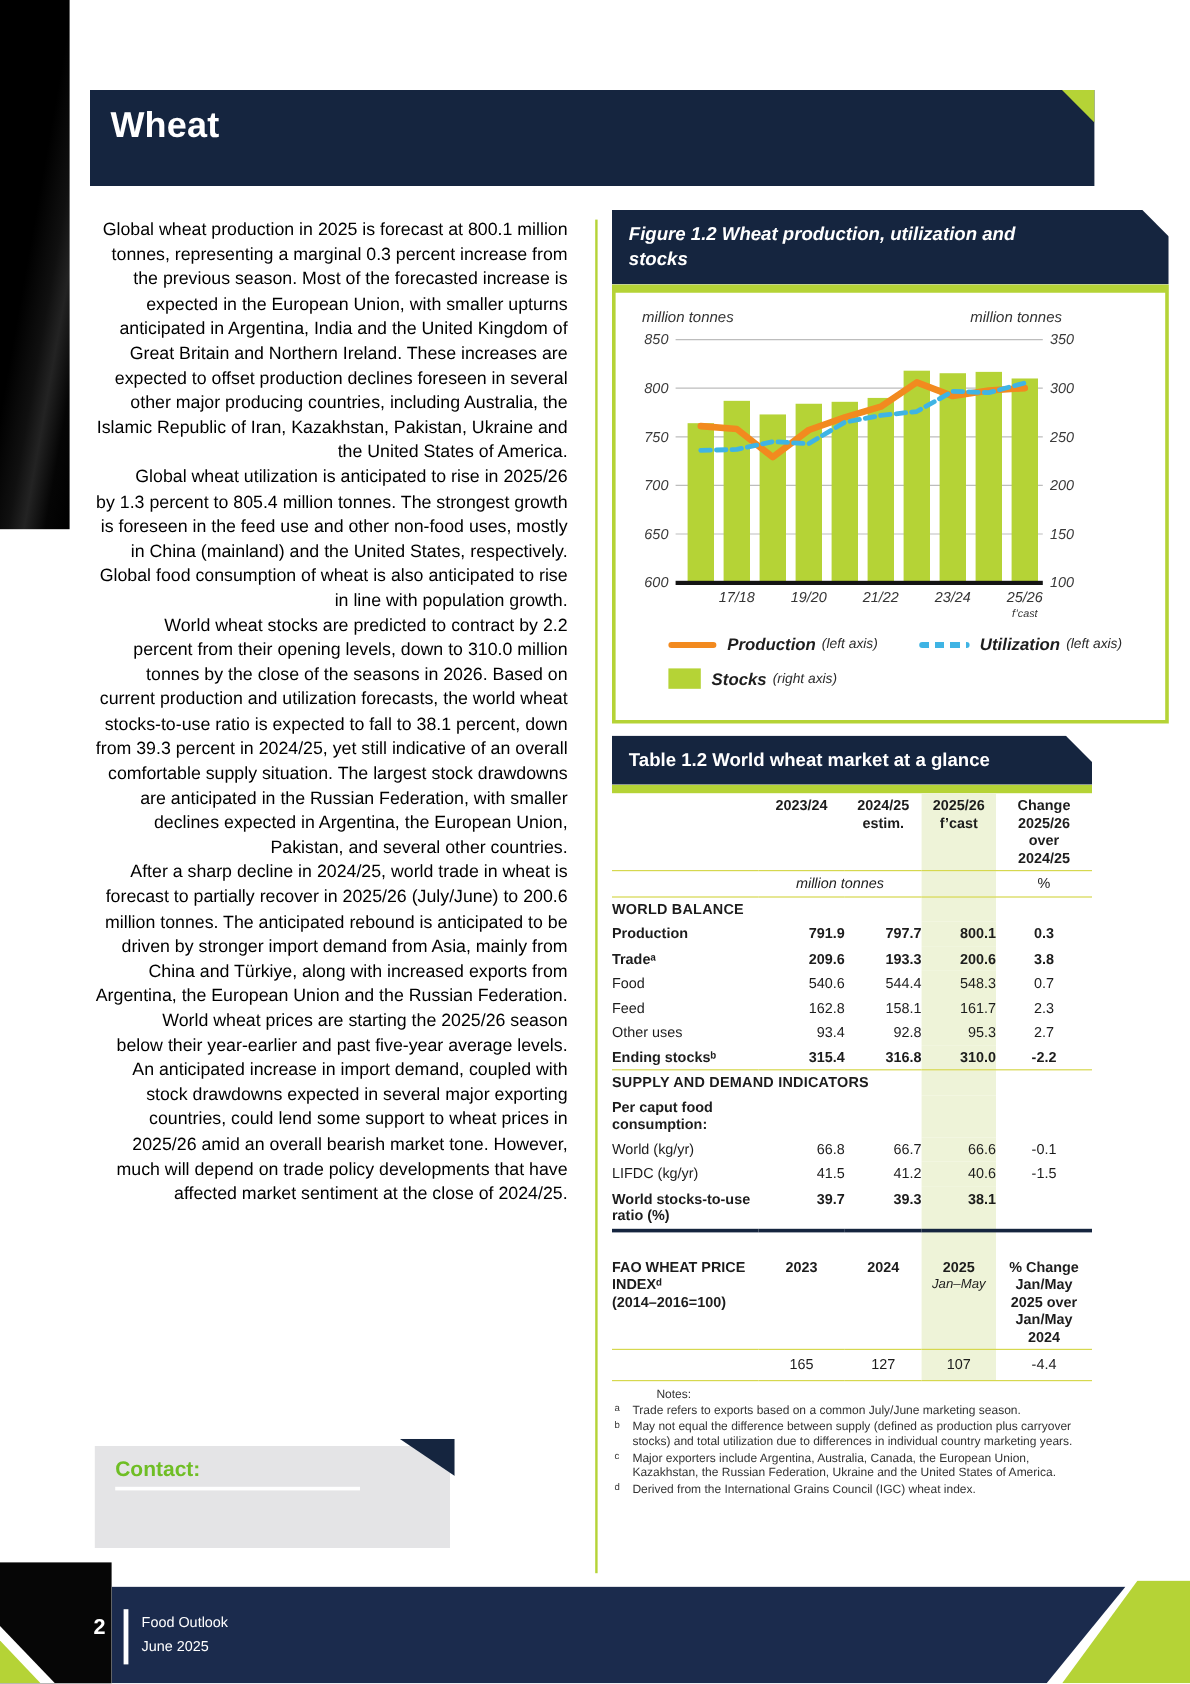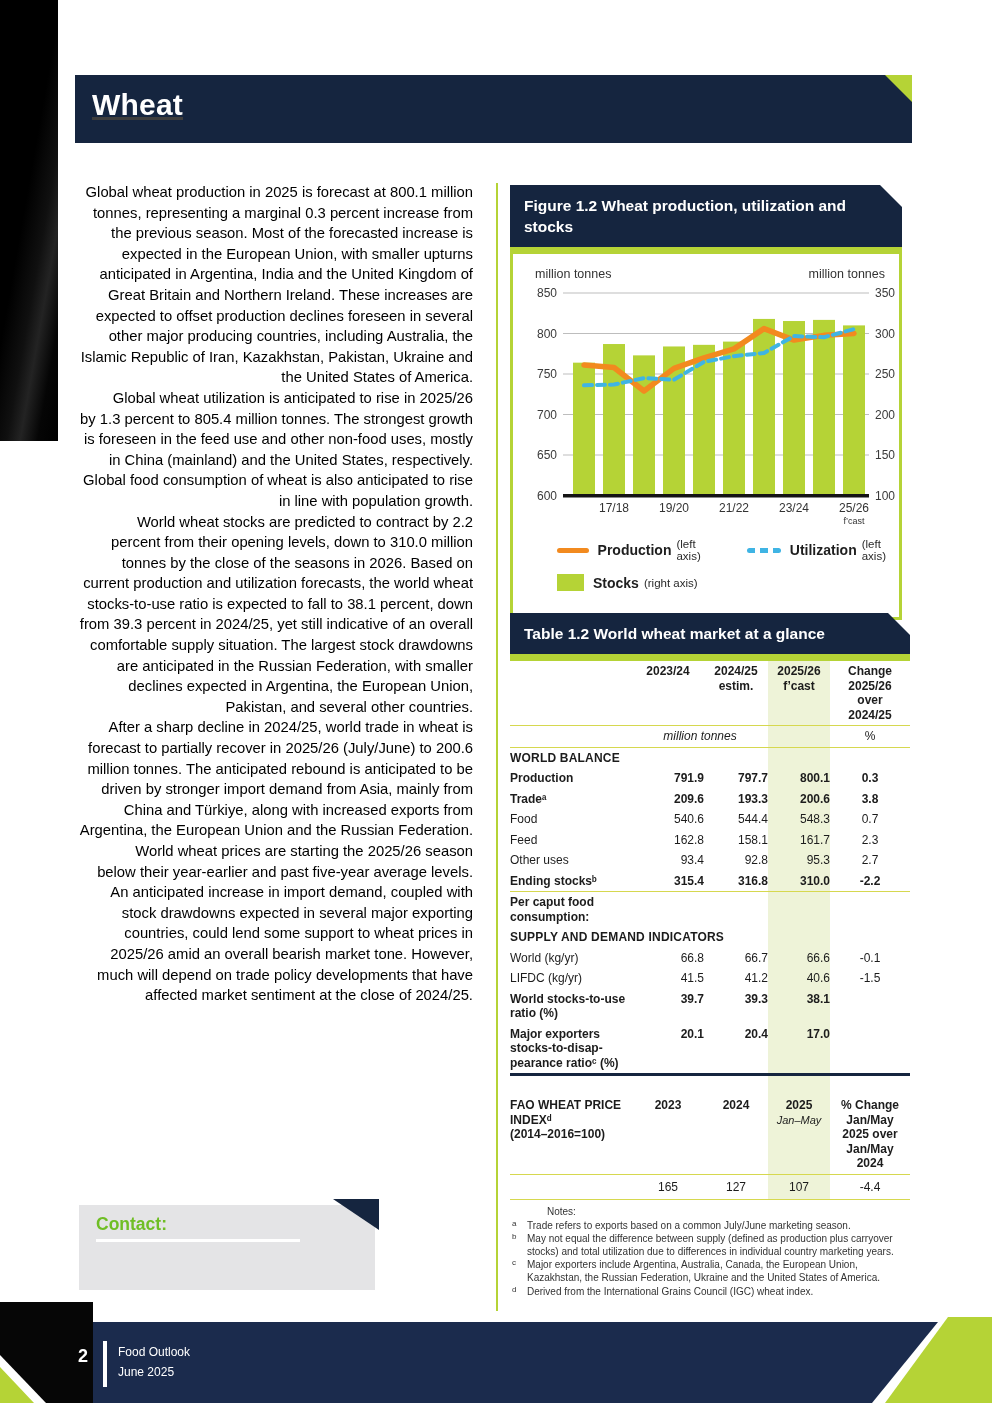--- a/index.html
+++ b/index.html
@@ -7,37 +7,37 @@
     width:992px;height:1403px;position:relative;background:#ffffff;
     font-family:"Liberation Sans",sans-serif;color:#3e3e3e;overflow:hidden;
   }
   
   .left-strip{
     position:absolute;left:0;top:0;width:58px;height:441px;
     background:linear-gradient(100deg,#000 45%,#101010 62%,#232323 72%,#050505 85%,#000 100%);
   }
   
   .wheat-header{
-    position:absolute;left:75px;top:75px;width:837px;height:68px;background:#15253f;text-decoration:underline;
+    position:absolute;left:75px;top:75px;width:837px;height:80px;background:#15253f;
   }
   .wheat-header .fold{
     position:absolute;top:0;right:0;width:0;height:0;
     border-top:27px solid #b5d336;border-left:27px solid transparent;
   }
   .wheat-header h1{
     margin:0;padding:13px 0 0 17px;font-size:30px;line-height:34px;color:#fff;font-weight:700;letter-spacing:.2px;
   }
   
   .article{position:absolute;left:79px;top:182px;width:394px;}
   .article p{margin:0;font-size:14.8px;line-height:20.6px;color:#000000;text-align:right;}
   .article p.indent{text-indent:22px;}
   
   .divider{position:absolute;left:496px;top:183px;width:2px;height:1128px;background:#b5d336;}
   
-  .figure-block{position:absolute;left:510px;top:185px;width:392px;}
+  .figure-block{position:absolute;left:510px;top:175px;width:464px;font-style:italic;}
   .panel-header{
     background:#15253f;color:#fff;font-weight:700;font-size:15.5px;line-height:21px;
     padding:10px 14px;white-space:pre-line;
     clip-path:polygon(0 0,calc(100% - 22px) 0,100% 22px,100% 100%,0 100%);
   }
   .chart-box{border:3px solid #b5d336;border-top-width:7px;background:#fff;padding:8px 0 14px 0;}
   svg text{font-family:"Liberation Sans",sans-serif;}
   .legend{margin:4px 0 0 44px;}
   .legend-row{display:flex;align-items:center;gap:34px;margin-bottom:12px;}
   .legend-item{display:flex;align-items:center;gap:9px;}
@@ -266,60 +266,51 @@
           <td class="chg">2.7</td>
         </tr>
         <tr class="rule">
           <td class="lbl b">Ending stocksᵇ</td>
           <td class="num b">315.4</td>
           <td class="num b">316.8</td>
           <td class="num hl b">310.0</td>
           <td class="chg b">-2.2</td>
         </tr>
         <tr>
+          <td class="sec" colspan="3">SUPPLY AND DEMAND INDICATORS</td>
+          <td class="hl"></td>
+          <td></td>
+        </tr>
+        <tr>
           <td class="lbl b">Per caput food consumption:</td>
           <td class="num b"></td>
           <td class="num b"></td>
           <td class="num hl b"></td>
           <td class="chg b"></td>
         </tr>
         <tr>
-          <td class="sec" colspan="3">SUPPLY AND DEMAND INDICATORS</td>
-          <td class="hl"></td>
-          <td></td>
-        </tr>
-        <tr>
           <td class="lbl">World (kg/yr)</td>
           <td class="num">66.8</td>
           <td class="num">66.7</td>
           <td class="num hl">66.6</td>
           <td class="chg">-0.1</td>
         </tr>
         <tr>
           <td class="lbl">LIFDC (kg/yr)</td>
           <td class="num">41.5</td>
           <td class="num">41.2</td>
           <td class="num hl">40.6</td>
           <td class="chg">-1.5</td>
         </tr>
         <tr>
           <td class="lbl b">World stocks-to-use
 ratio (%)</td>
           <td class="num b">39.7</td>
           <td class="num b">39.3</td>
           <td class="num hl b">38.1</td>
-          <td class="chg b"></td>
-        </tr>
-        <tr>
-          <td class="lbl b">Major exporters
-stocks-to-disap-
-pearance ratioᶜ (%)</td>
-          <td class="num b">20.1</td>
-          <td class="num b">20.4</td>
-          <td class="num hl b">17.0</td>
           <td class="chg b"></td>
         </tr>
       </tbody>
     <tbody>
       <tr class="pi-header">
         <td class="pi-label">FAO WHEAT PRICE
 INDEXᵈ
 (2014–2016=100)</td>
         <td class="pi-ch">2023</td>
         <td class="pi-ch">2024</td>

